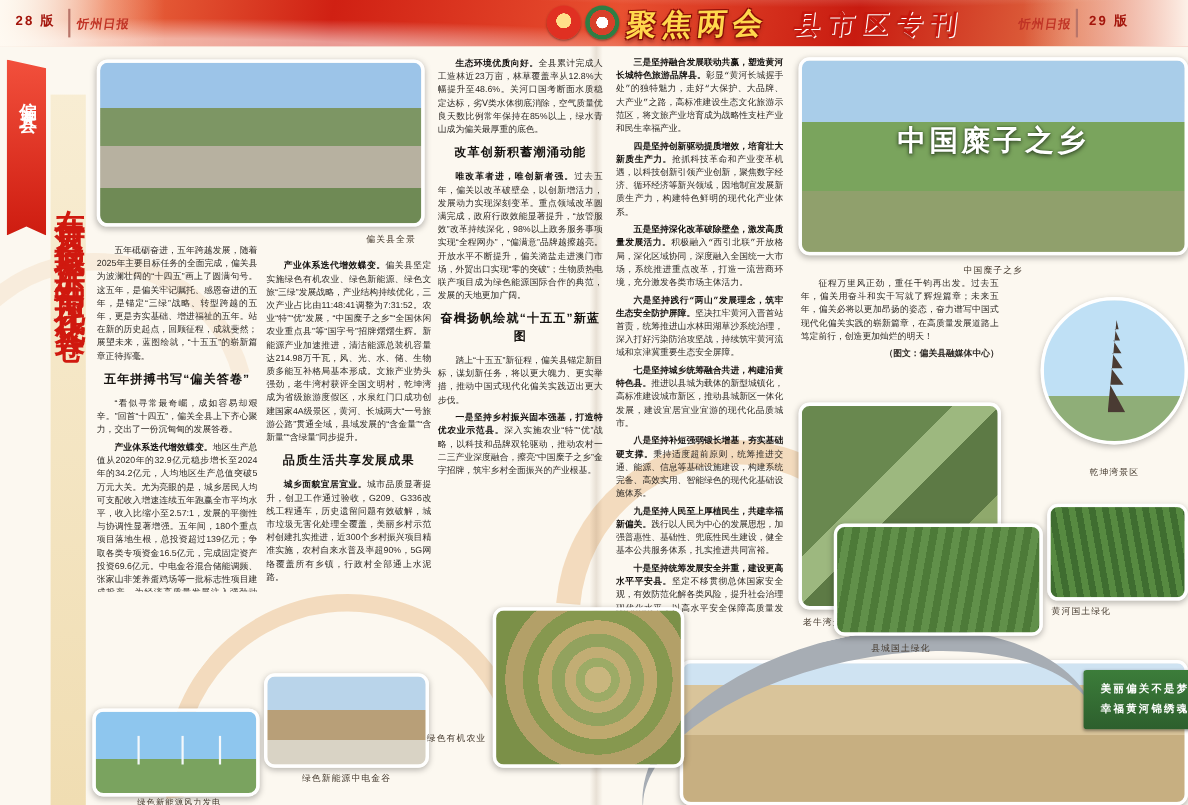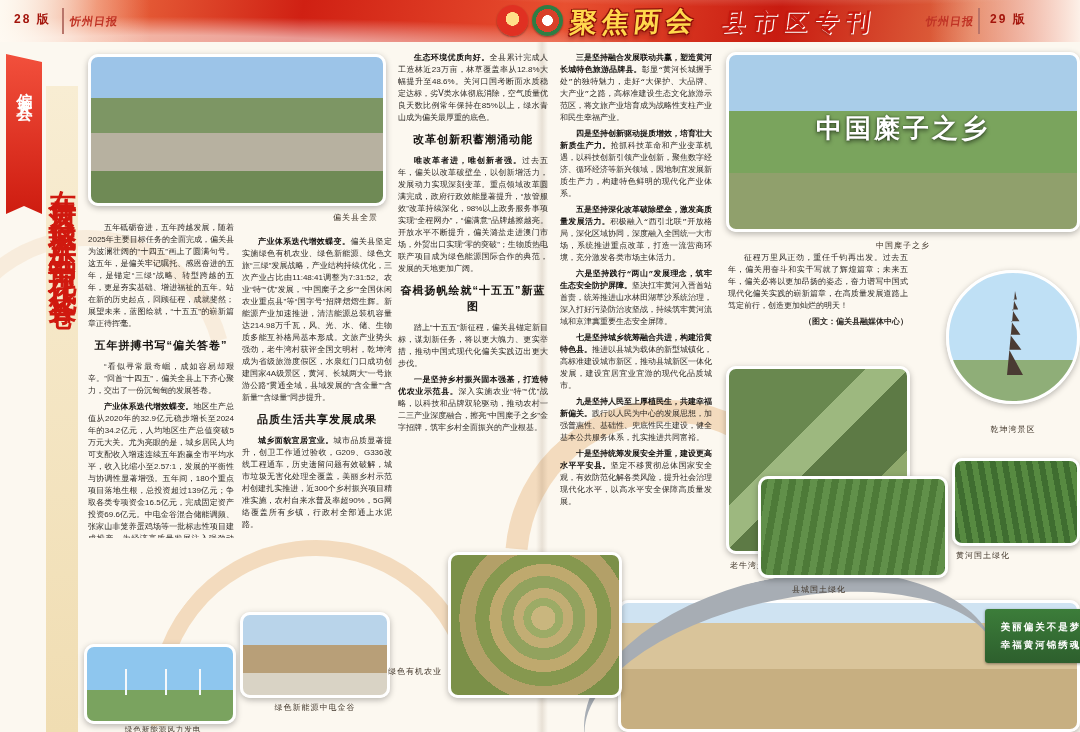--- a/index.html
+++ b/index.html
@@ -204,20 +204,21 @@
       <div class="sec-h">奋楫扬帆绘就“十五五”新蓝图</div>
       <p>踏上“十五五”新征程，偏关县锚定新目标，谋划新任务，将以更大魄力、更实举措，推动中国式现代化偏关实践迈出更大步伐。</p>
       <p><b>一是坚持乡村振兴固本强基，打造特优农业示范县。</b>深入实施农业“特”“优”战略，以科技和品牌双轮驱动，推动农村一二三产业深度融合，擦亮“中国糜子之乡”金字招牌，筑牢乡村全面振兴的产业根基。</p>
     </div>
   <div class="col col4">
       <p><b>三是坚持融合发展联动共赢，塑造黄河长城特色旅游品牌县。</b>彰显“黄河长城握手处”的独特魅力，走好“大保护、大品牌、大产业”之路，高标准建设生态文化旅游示范区，将文旅产业培育成为战略性支柱产业和民生幸福产业。</p>
       <p><b>四是坚持创新驱动提质增效，培育壮大新质生产力。</b>抢抓科技革命和产业变革机遇，以科技创新引领产业创新，聚焦数字经济、循环经济等新兴领域，因地制宜发展新质生产力，构建特色鲜明的现代化产业体系。</p>
       <p><b>五是坚持深化改革破除壁垒，激发高质量发展活力。</b>积极融入“西引北联”开放格局，深化区域协同，深度融入全国统一大市场，系统推进重点改革，打造一流营商环境，充分激发各类市场主体活力。</p>
       <p><b>六是坚持践行“两山”发展理念，筑牢生态安全防护屏障。</b>坚决扛牢黄河入晋首站首责，统筹推进山水林田湖草沙系统治理，深入打好污染防治攻坚战，持续筑牢黄河流域和京津冀重要生态安全屏障。</p>
       <p><b>七是坚持城乡统筹融合共进，构建沿黄特色县。</b>推进以县城为载体的新型城镇化，高标准建设城市新区，推动县城新区一体化发展，建设宜居宜业宜游的现代化品质城市。</p>
+      <p><b>八是坚持补短强弱锻长增基，夯实基础硬支撑。</b>秉持适度超前原则，统筹推进交通、能源、信息等基础设施建设，构建系统完备、高效实用、智能绿色的现代化基础设施体系。</p>
       <p><b>九是坚持人民至上厚植民生，共建幸福新偏关。</b>践行以人民为中心的发展思想，加强普惠性、基础性、兜底性民生建设，健全基本公共服务体系，扎实推进共同富裕。</p>
       <p><b>十是坚持统筹发展安全并重，建设更高水平平安县。</b>坚定不移贯彻总体国家安全观，有效防范化解各类风险，提升社会治理现代化水平，以高水平安全保障高质量发展。</p>
     </div>
   <div class="col col5">
       <p>征程万里风正劲，重任千钧再出发。过去五年，偏关用奋斗和实干写就了辉煌篇章；未来五年，偏关必将以更加昂扬的姿态，奋力谱写中国式现代化偏关实践的崭新篇章，在高质量发展道路上笃定前行，创造更加灿烂的明天！</p>
       <p class="credit">（图文：偏关县融媒体中心）</p>
     </div>
 
 </div>
 

